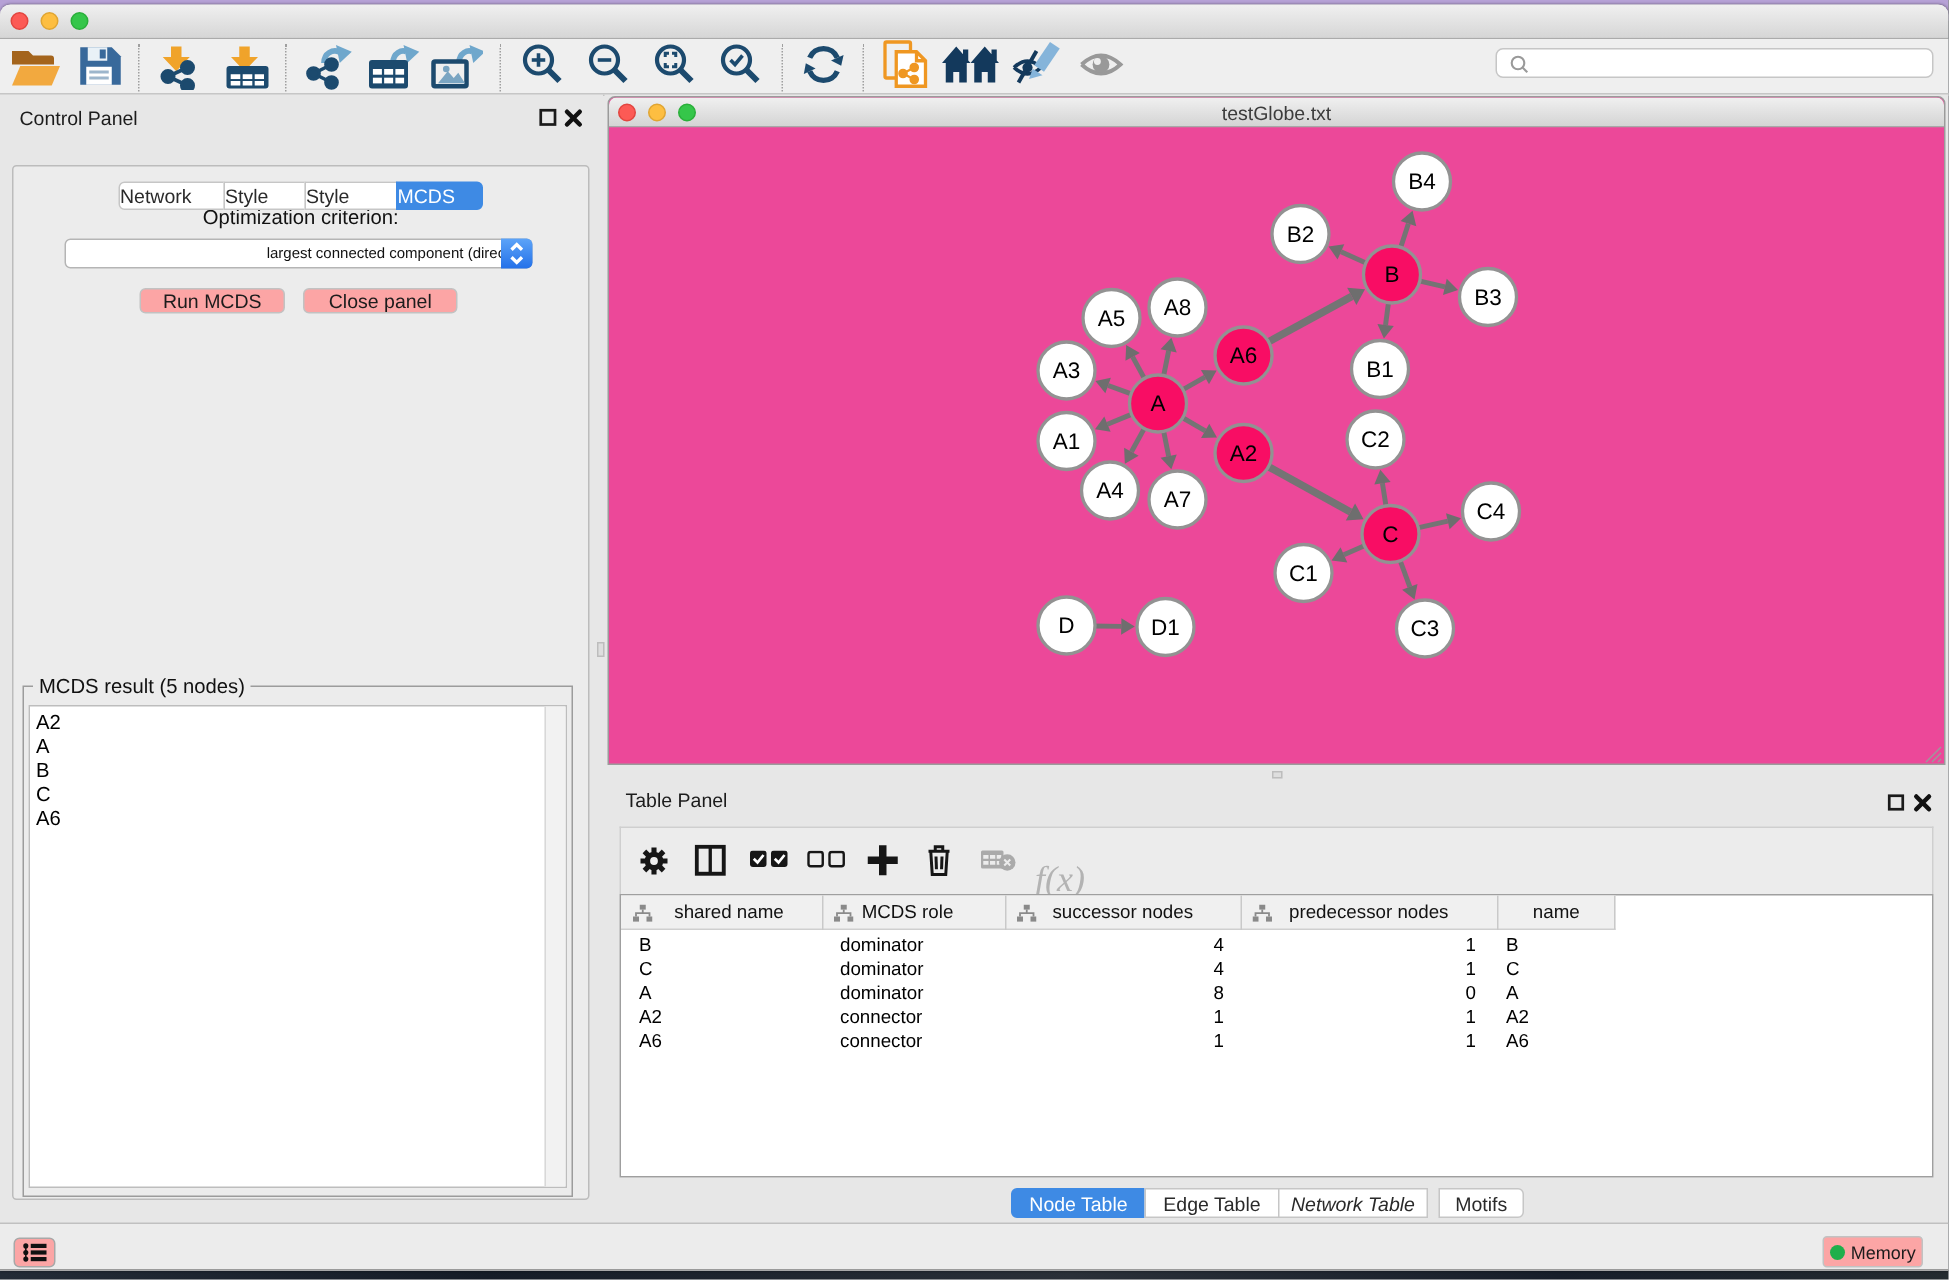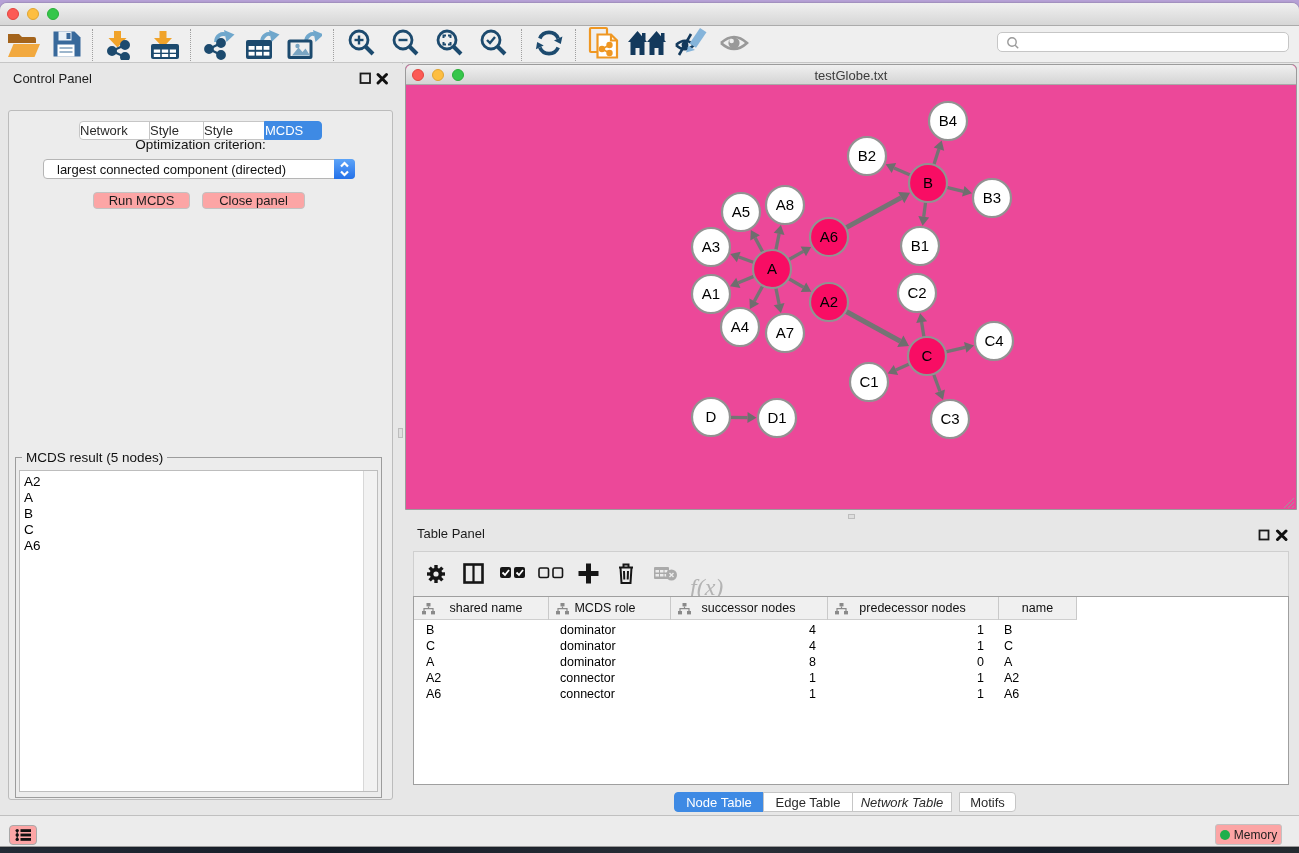--- a/index.html
+++ b/index.html
@@ -210,21 +210,21 @@
       </div>
   </div>
   <div class="abs" id="cpanel">
     <div class="abs" id="cpanel-title">Control Panel</div>
     <svg class="abs" style="left:359px;top:10px" width="32" height="14">
         <rect x="1.5" y="1.5" width="9.5" height="9.5" fill="none" stroke="#1a1a1a" stroke-width="1.8"></rect>
         <path d="M19 2.5 L27.5 11 M27.5 2.5 L19 11" stroke="#111" stroke-width="3" stroke-linecap="round"></path>
       </svg>
     <div class="abs" id="cp-inner">
       <div class="abs" style="left:0;right:0;top:26px;text-align:center;font-size:13.5px;color:#111;">Optimization criterion:</div>
-      <div class="abs" style="left:34px;top:48px;width:312px;height:20px;background:#fff;border:1px solid #b5b5b5;border-radius:4px;font-size:13px;color:#111;text-align:left;padding-left:13px;line-height:19px;">largest connected component (directed)
+      <div class="abs" style="left:34px;top:48px;width:312px;height:20px;background:#fff;border:1px solid #b5b5b5;border-radius:4px;font-size:10px;color:#111;text-align:right;padding-left:13px;line-height:19px;">largest connected component (directed)
         <div class="abs" style="right:-1px;top:-1px;width:21px;height:20px;border-radius:0 4px 4px 0;background:linear-gradient(#5da4f8,#2471e9);">
           <svg width="21" height="20">
               <g stroke="#fff" stroke-width="2.2" fill="none">
                 <path d="M7 7.5 L10.5 4 L14 7.5"></path>
                 <path d="M7 12.5 L10.5 16 L14 12.5"></path>
               </g>
             </svg>
         </div>
       </div>
       <div class="abs btn" style="left:84px;top:81px;width:97px;height:17px;line-height:16px;">Run MCDS</div>

